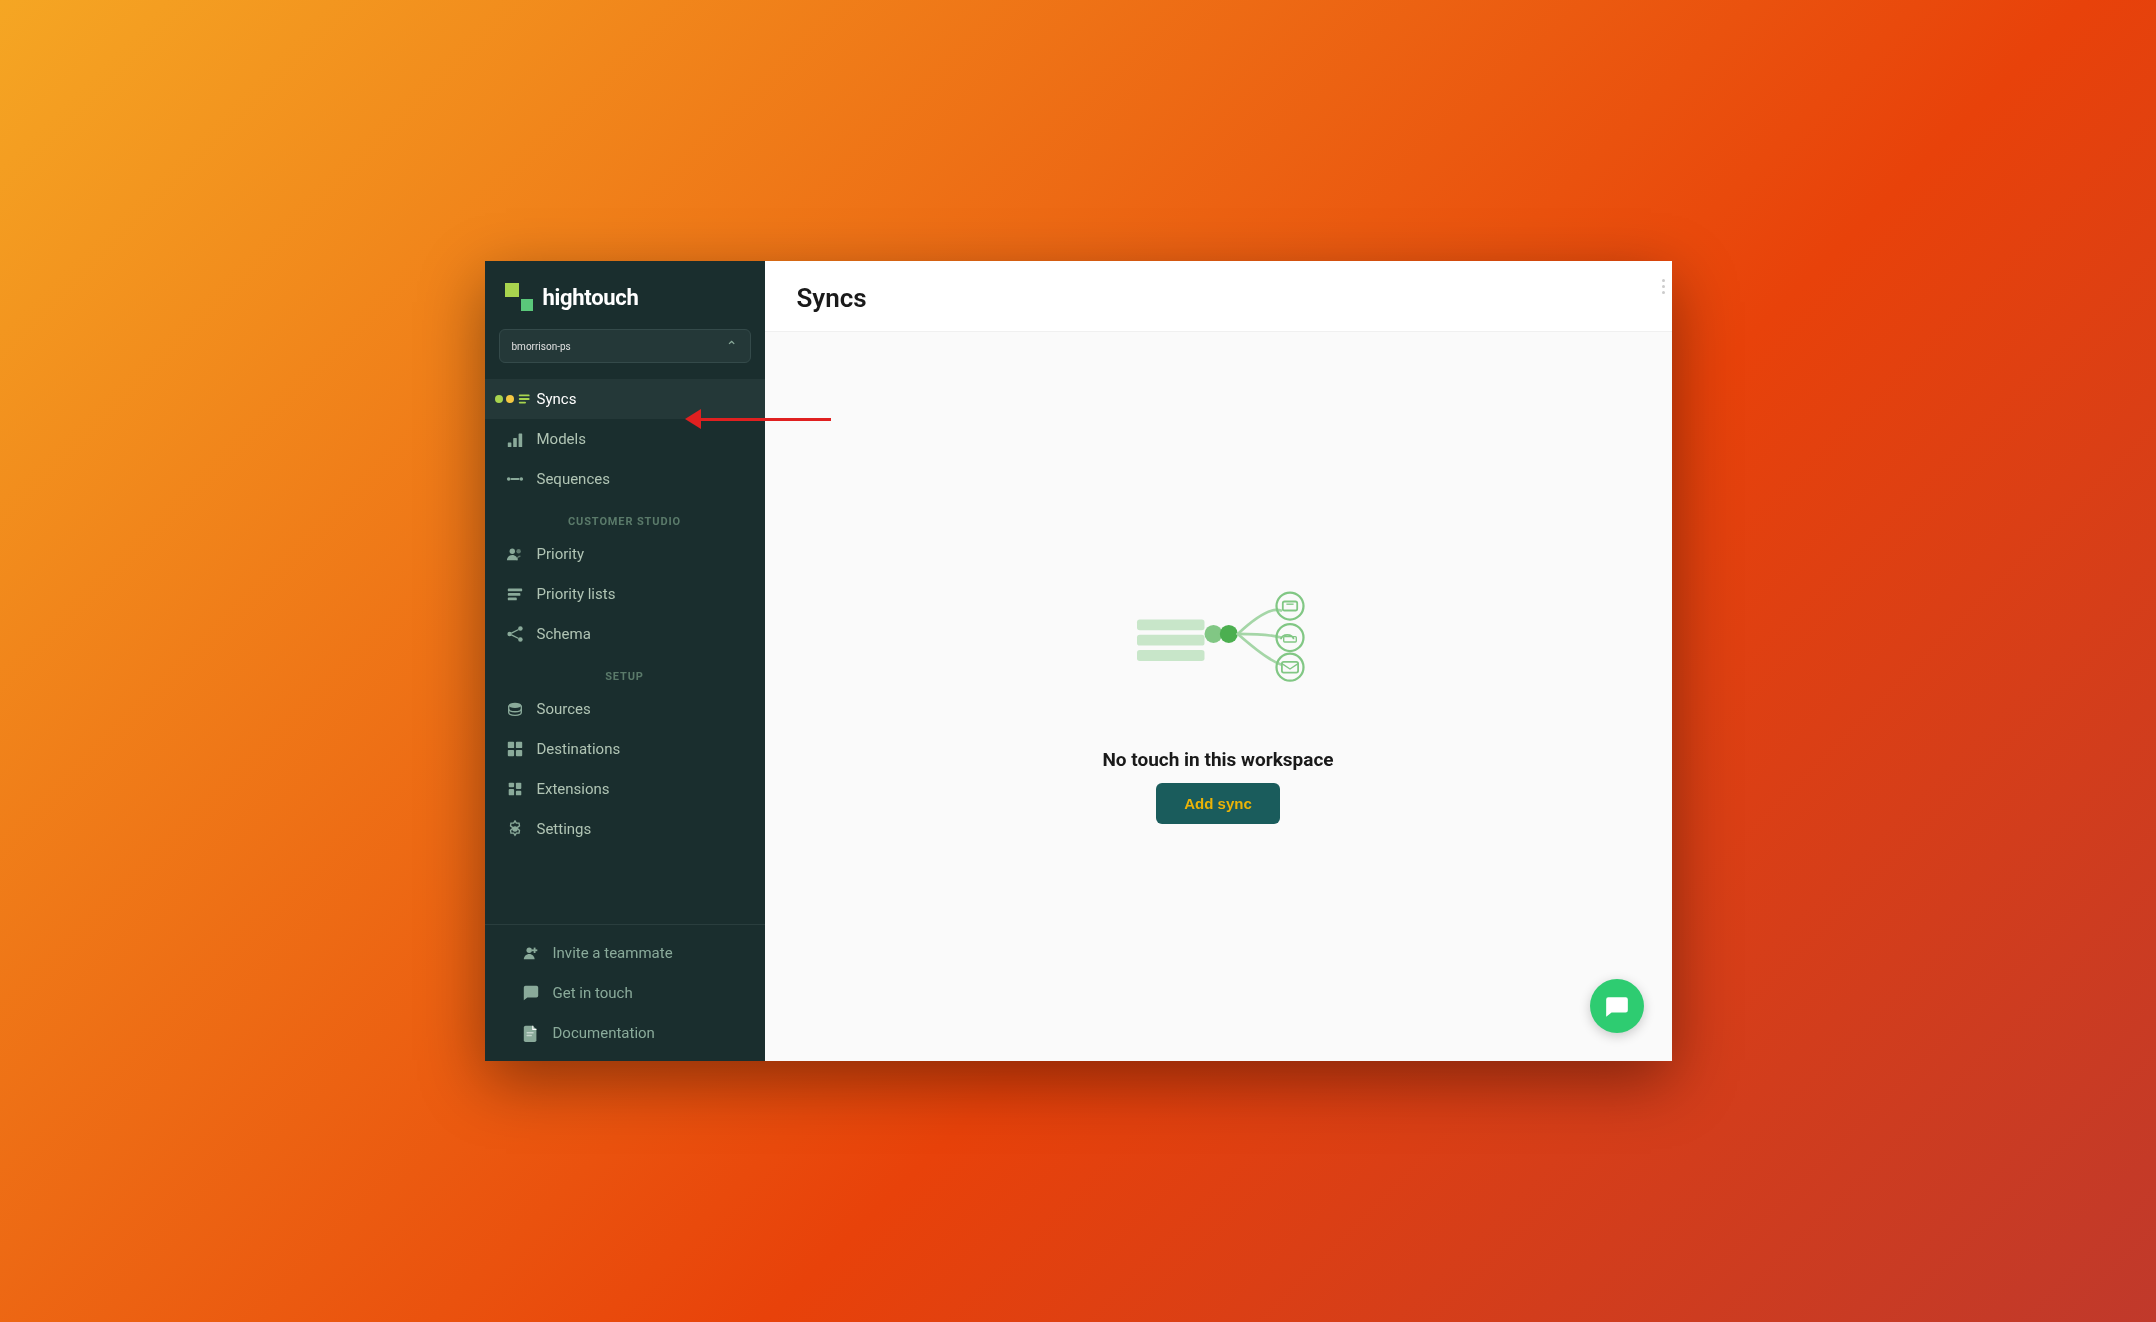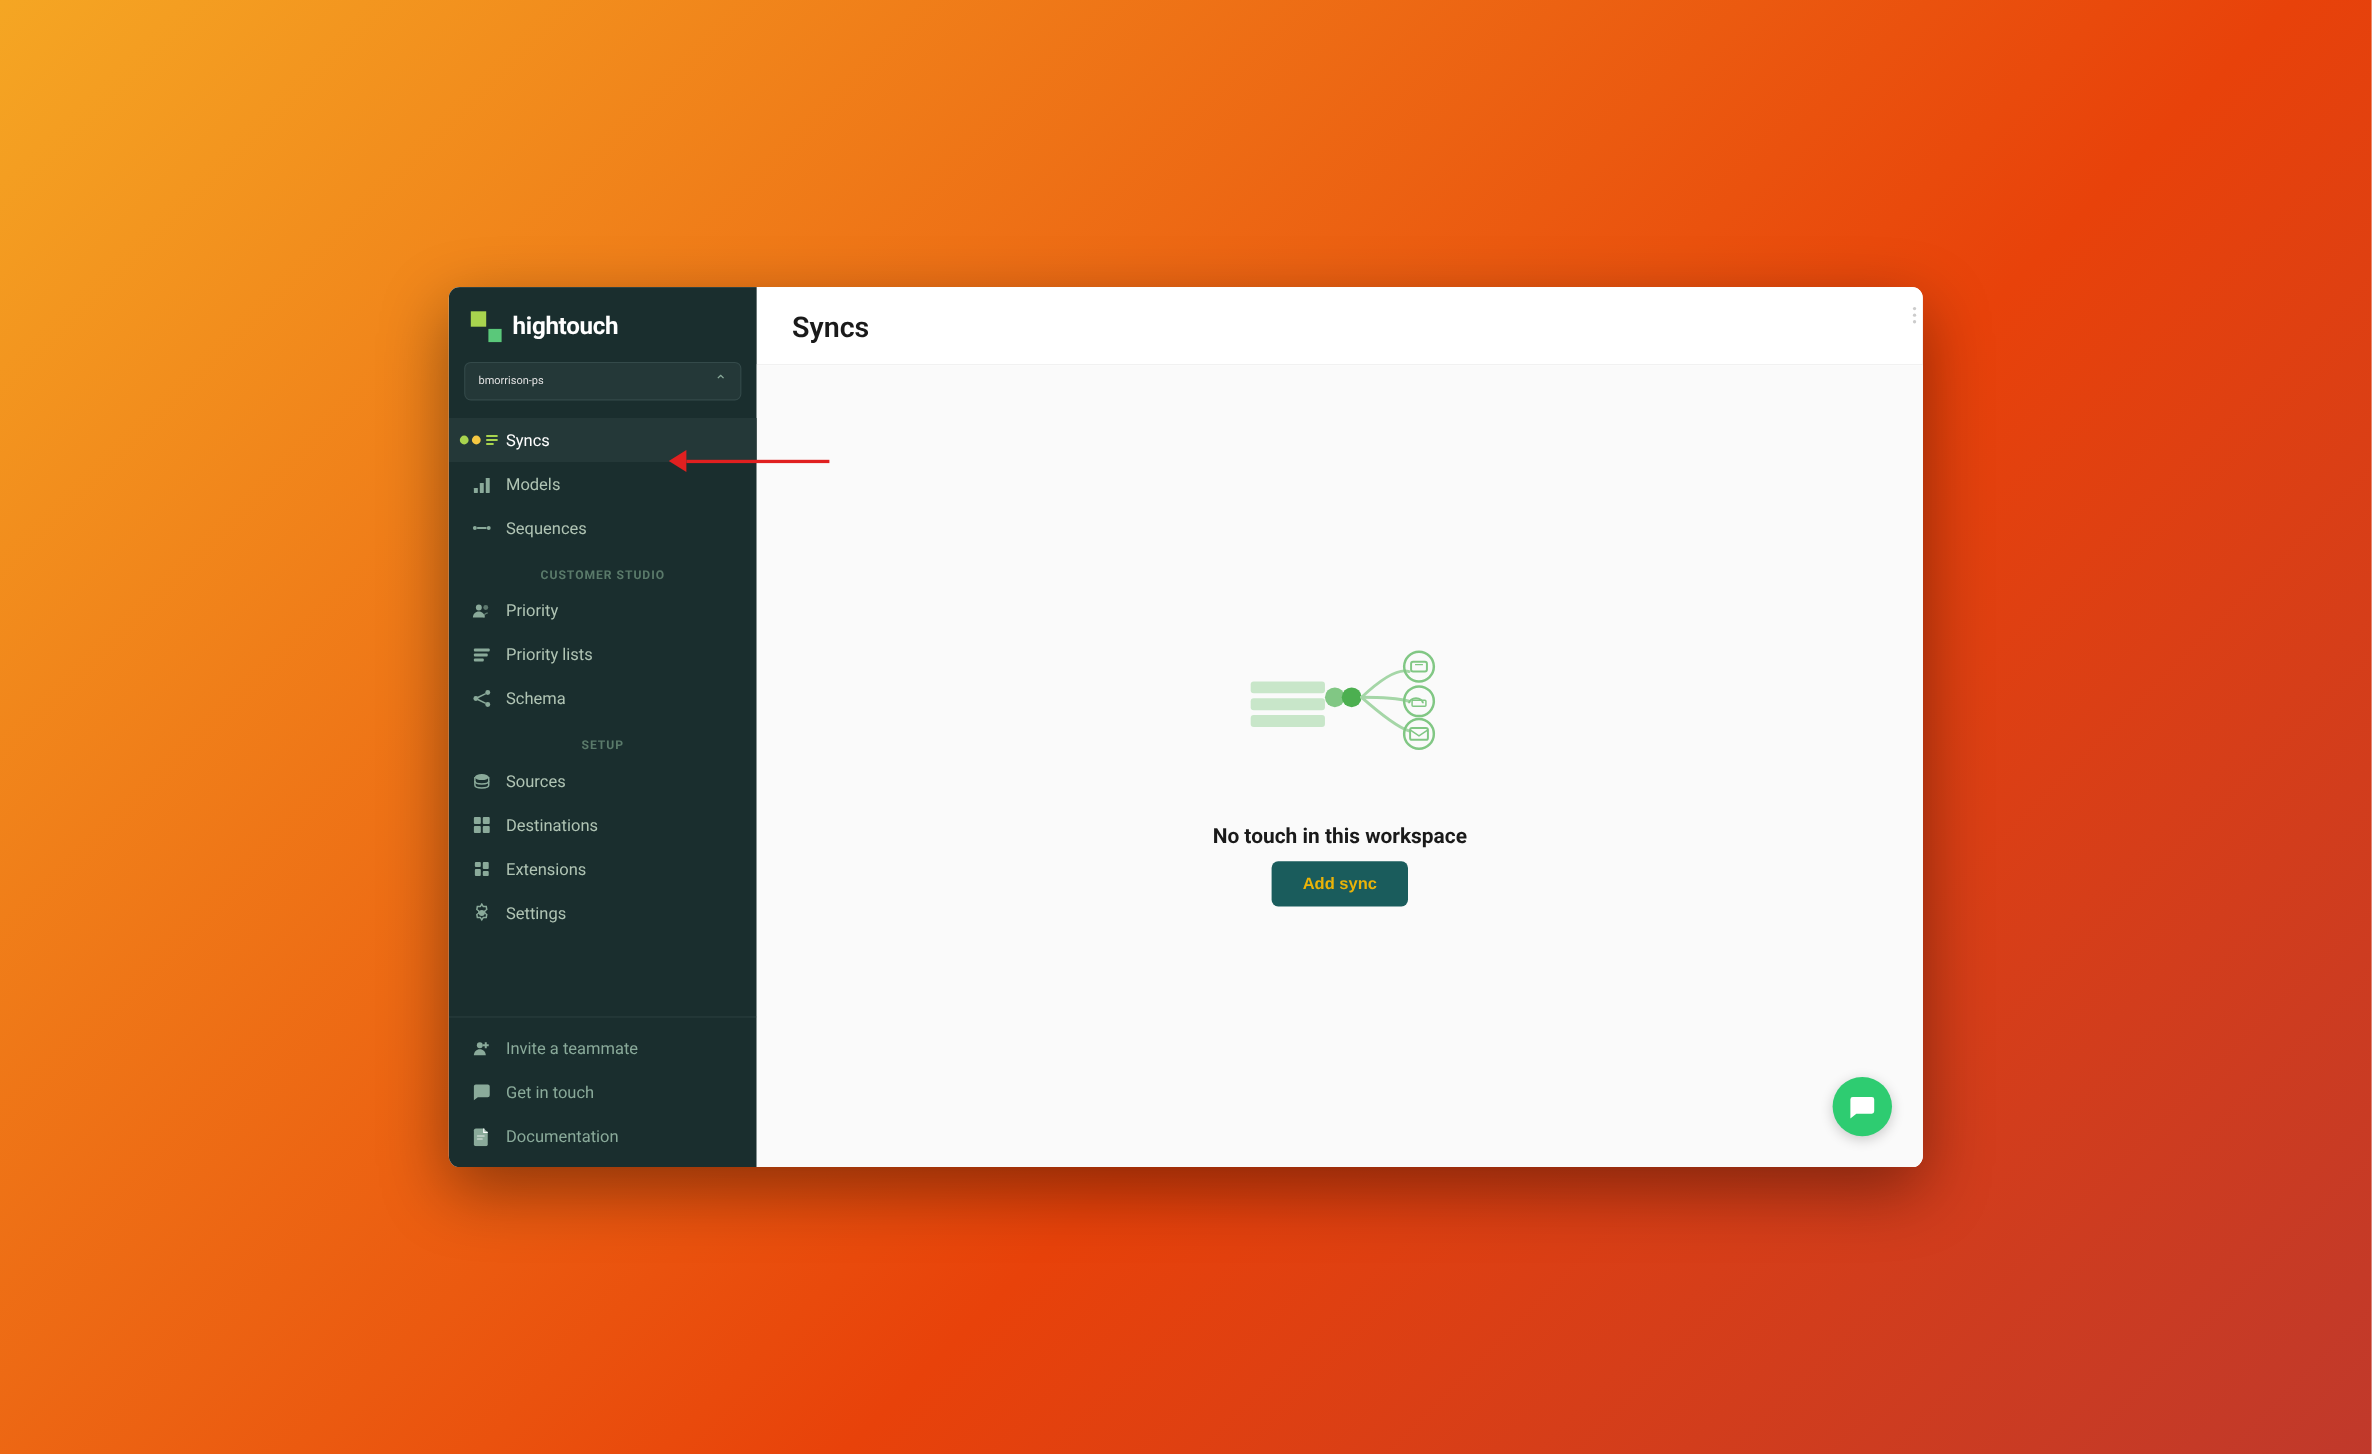--- a/index.html
+++ b/index.html
@@ -6,24 +6,24 @@
     body {
       font-family: -apple-system, BlinkMacSystemFont, 'Segoe UI', Roboto, sans-serif;
       background: linear-gradient(135deg, #f5a623 0%, #e8420a 60%, #c0392b 100%);
       width: 2156px;
       height: 1322px;
       display: flex;
       align-items: center;
       justify-content: center;
     }
     .window {
-      width: 1340px;
+      width: 1187px;
       height: 800px;
       background: #fff;
-      border-radius: 10px;
+      border-radius: 0;
       box-shadow: 0 20px 60px rgba(0,0,0,0.4);
       display: flex;
       overflow: hidden;
       position: relative;
     }
     .window-resize-handle {
       position: absolute;
       top: 0; right: 0;
       width: 16px;
       height: 40px;
@@ -140,21 +140,21 @@
       font-size: 11px;
       font-weight: 700;
       color: #5a7a6a;
       letter-spacing: 0.08em;
       text-transform: uppercase;
       text-align: center;
     }
 
     .sidebar-bottom {
       border-top: 1px solid #2a3e3e;
-      padding: 8px 0;
+      padding: 8px 16px;
     }
     .nav-item-bottom {
       display: flex;
       align-items: center;
       gap: 12px;
       padding: 10px 20px;
       cursor: pointer;
       color: #8aaa9a;
       font-size: 15px;
     }

